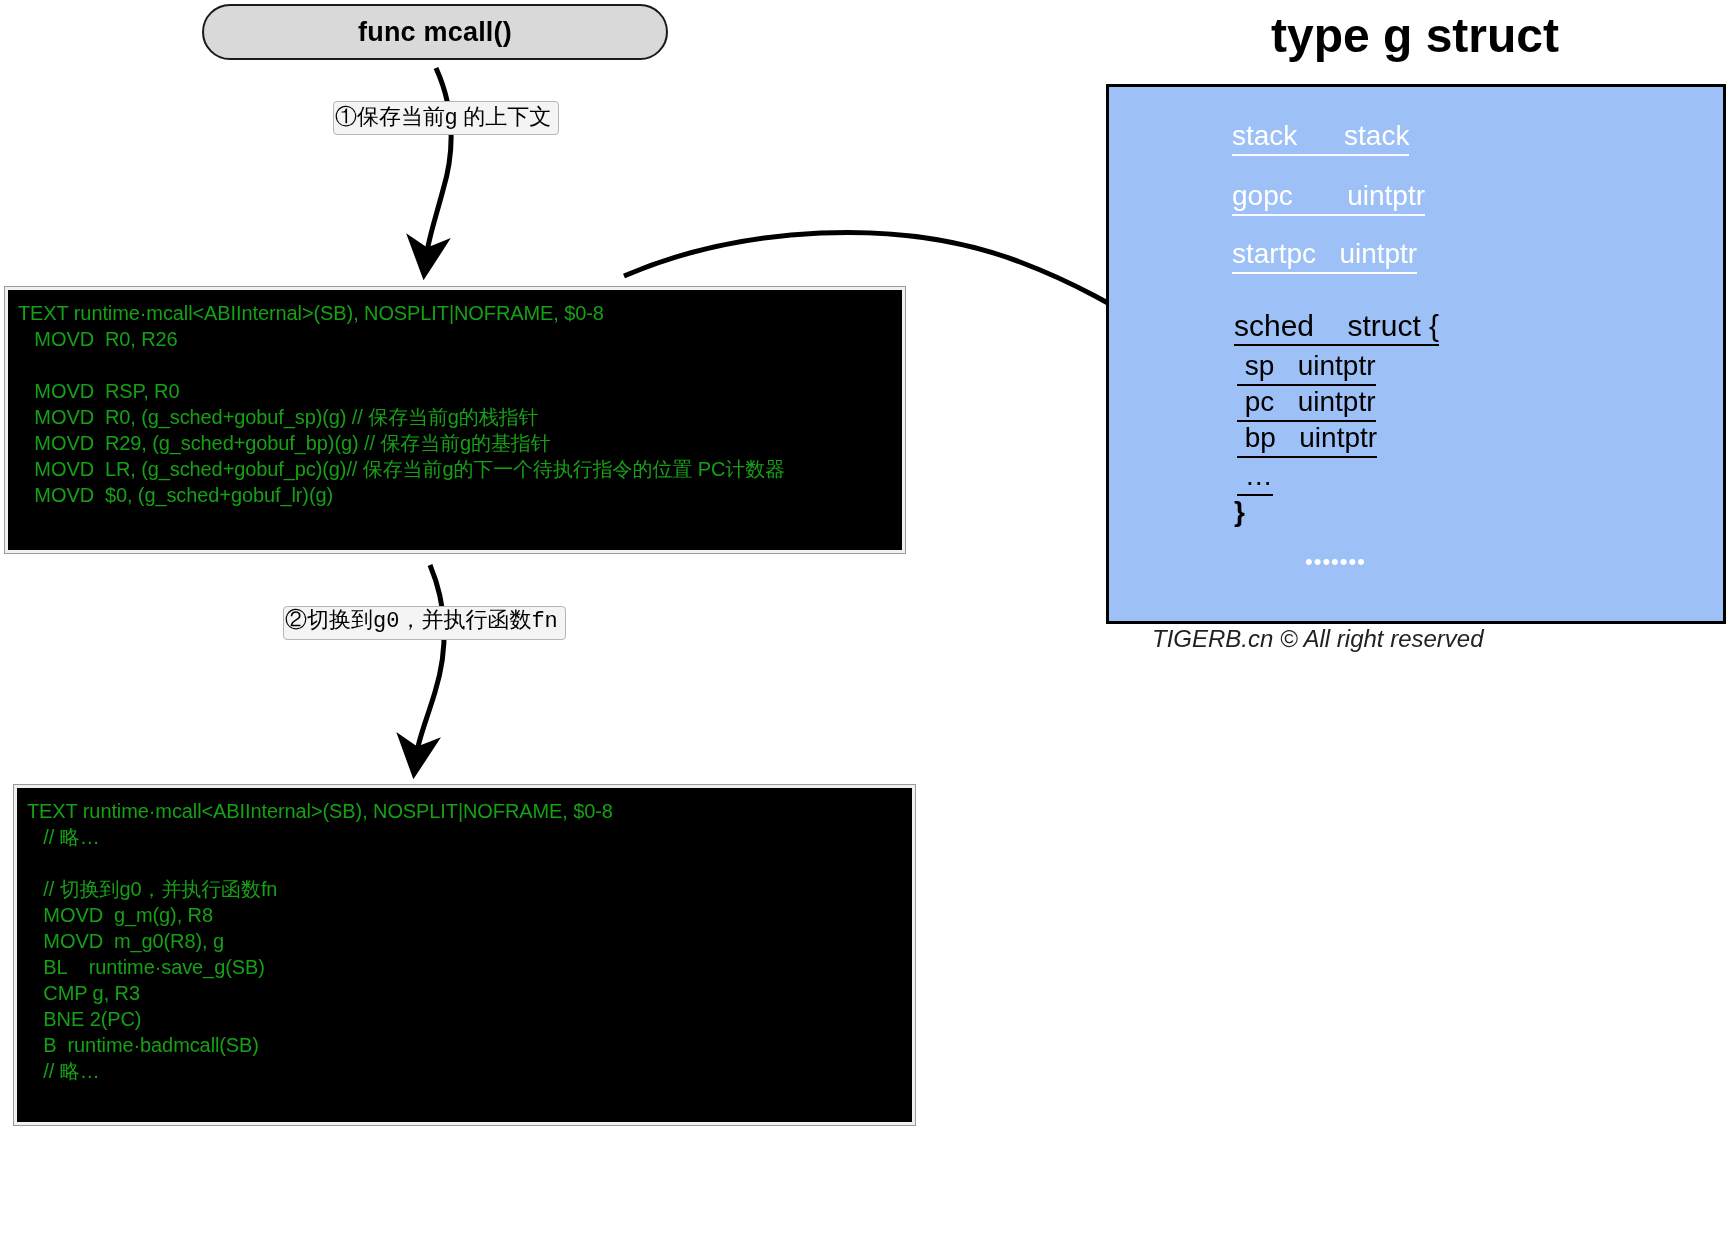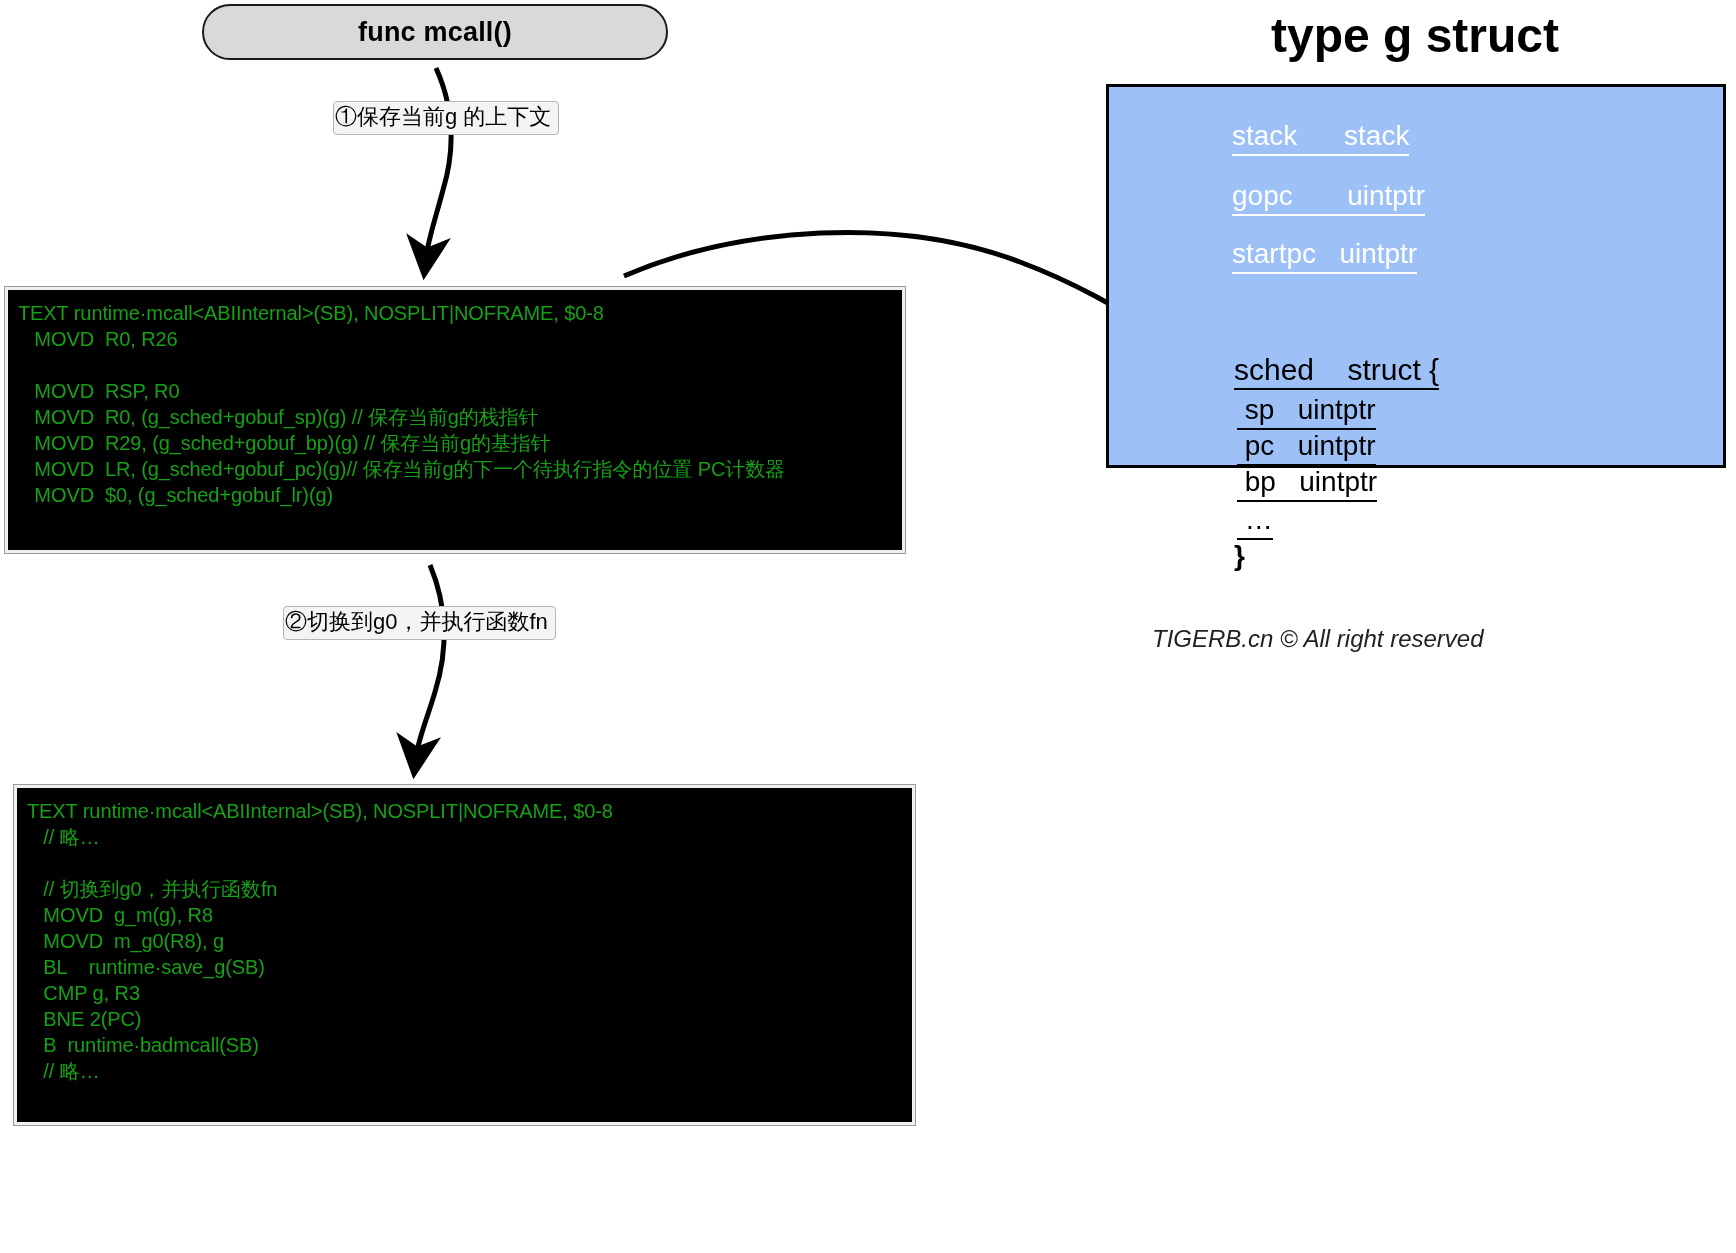--- a/index.html
+++ b/index.html
@@ -58,21 +58,21 @@
     background: #f4f4f4;
     border: 1px solid #b5b5b5;
     border-radius: 4px;
     padding: 2px 7px 4px 1px;
     font-size: 22px;
     line-height: 26px;
     white-space: nowrap;
     color: #000;
   }
   #step1 { left: 333px; top: 101px; }
-  #step2 { left: 283px; top: 606px; }
+  #step2 { left: 283px; top: 606px; font-family: Liberation Mono, monospace; }
 
   
   .code-block {
     position: absolute;
     background: #000000;
     box-sizing: border-box;
     border: 3px solid #f0f0f0;
     outline: 1px solid #9a9a9a;
     padding: 10px 8px 24px 10px;
   }
@@ -107,39 +107,39 @@
     text-align: center;
     font-size: 48px;
     font-weight: 700;
     color: #000;
   }
   .struct-box {
     position: absolute;
     left: 1106px;
     top: 84px;
     width: 620px;
-    height: 384px;
+    height: 540px;
     background: #9dc0f7;
     border: 3px solid #000000;
     box-sizing: border-box;
   }
   .field-row {
     position: absolute;
     display: flex;
     align-items: baseline;
     font-size: 28px;
     line-height: 34px;
     white-space: pre;
   }
   .field-row .u {
     border-bottom: 2px solid currentColor;
     padding-bottom: 1px;
   }
   .field-white { color: #ffffff; }
-  .field-black { color: #000000; margin-top: 44px; }
+  .field-black { color: #000000; }
 
   .ellipsis-row {
     position: absolute;
     left: 1305px;
     top: 550px;
     font-size: 22px;
     color: #ffffff;
     letter-spacing: 1px;
   }
 

